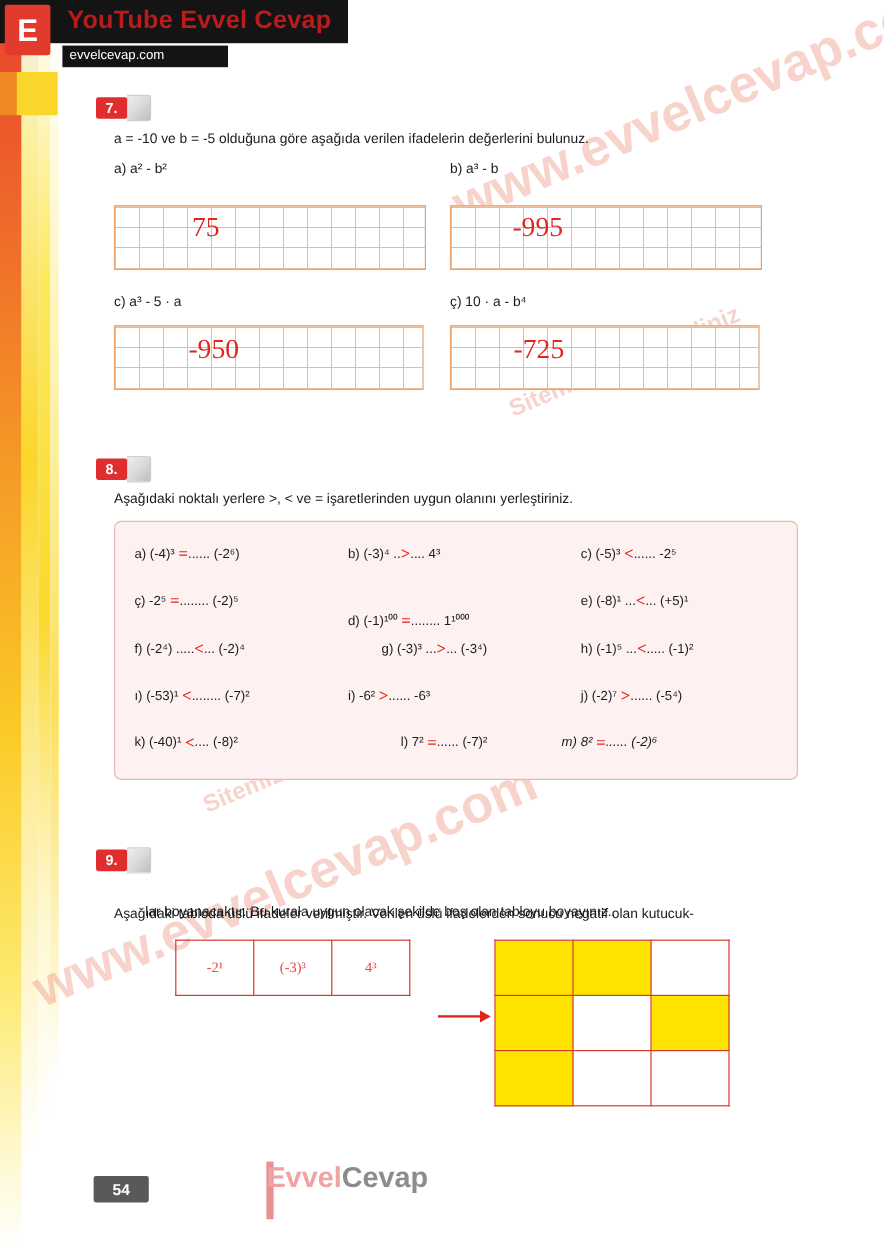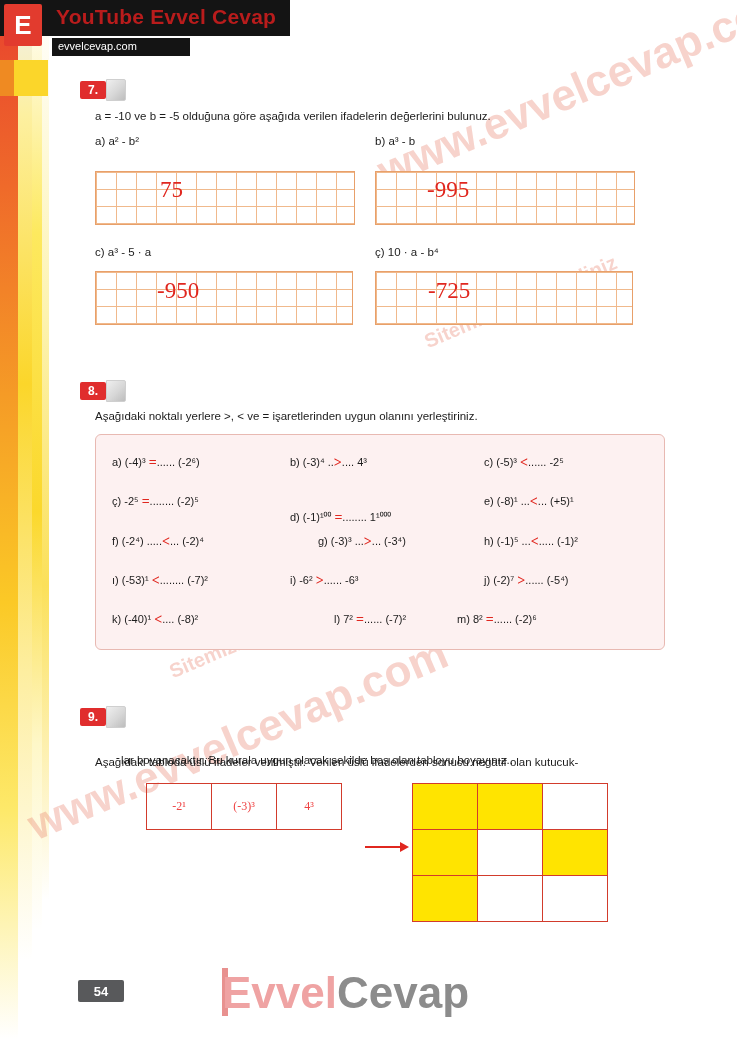--- a/index.html
+++ b/index.html
@@ -219,21 +219,21 @@
   .page-num {
     position: absolute; left: 78px; top: 980px;
     width: 46px; height: 22px;
     background: #58595b; color: #ffffff;
     font-size: 13px; font-weight: bold;
     display: flex; align-items: center; justify-content: center;
     border-radius: 2px;
   }
   .brand {
     position: absolute; left: 222px; top: 968px;
-    font-size: 44px; font-weight: bold;
+    font-size: 24px; font-weight: bold;
   }
   .brand .b1 { color: #efa3a3; }
   .brand .b2 { color: #8c8c8c; }
   .brand-bar {
     position: absolute; left: 222px; top: 968px;
     width: 130px; height: 48px;
     border-left: 6px solid #e8918f;
     box-sizing: border-box;
   }
 </style>
@@ -332,21 +332,21 @@
   <div class="pitem" style="left:484px; top:572px;">
     <span>j) (-2)⁷ </span><span class="sign">&gt;</span><span>......</span><span> (-5⁴)</span>
   </div>
 
   <div class="pitem" style="left:112px; top:611px;">
     <span>k) (-40)¹ </span><span class="sign">&lt;</span><span>....</span><span> (-8)²</span>
   </div>
   <div class="pitem" style="left:290px; top:611px;margin-left:44px;">
     <span>l) 7² </span><span class="sign">=</span><span>......</span><span> (-7)²</span>
   </div>
-  <div class="pitem" style="left:457px; top:611px;">
+  <div class="pitem" style="left:468px; top:611px;font-style:italic;">
     <span>m) 8² </span><span class="sign">=</span><span>......</span><span> (-2)⁶</span>
   </div>
 
   <div class="qtag" style="left:80px; top:708px;">
     <span>9.</span>
     <span class="pg"></span>
   </div>
   <div class="qtext" style="left:95px; top:735px; width:575px;margin-top:19px;">Aşağıdaki tabloda üslü ifadeler verilmiştir. Verilen üslü ifadelerden sonucu negatif olan kutucuk-</div>
   <div class="qtext" style="left:95px; top:752px; width:575px;margin-left:26px;">lar boyanacaktır. Bu kurala uygun olacak şekilde boş olan tabloyu boyayınız..</div>
 

